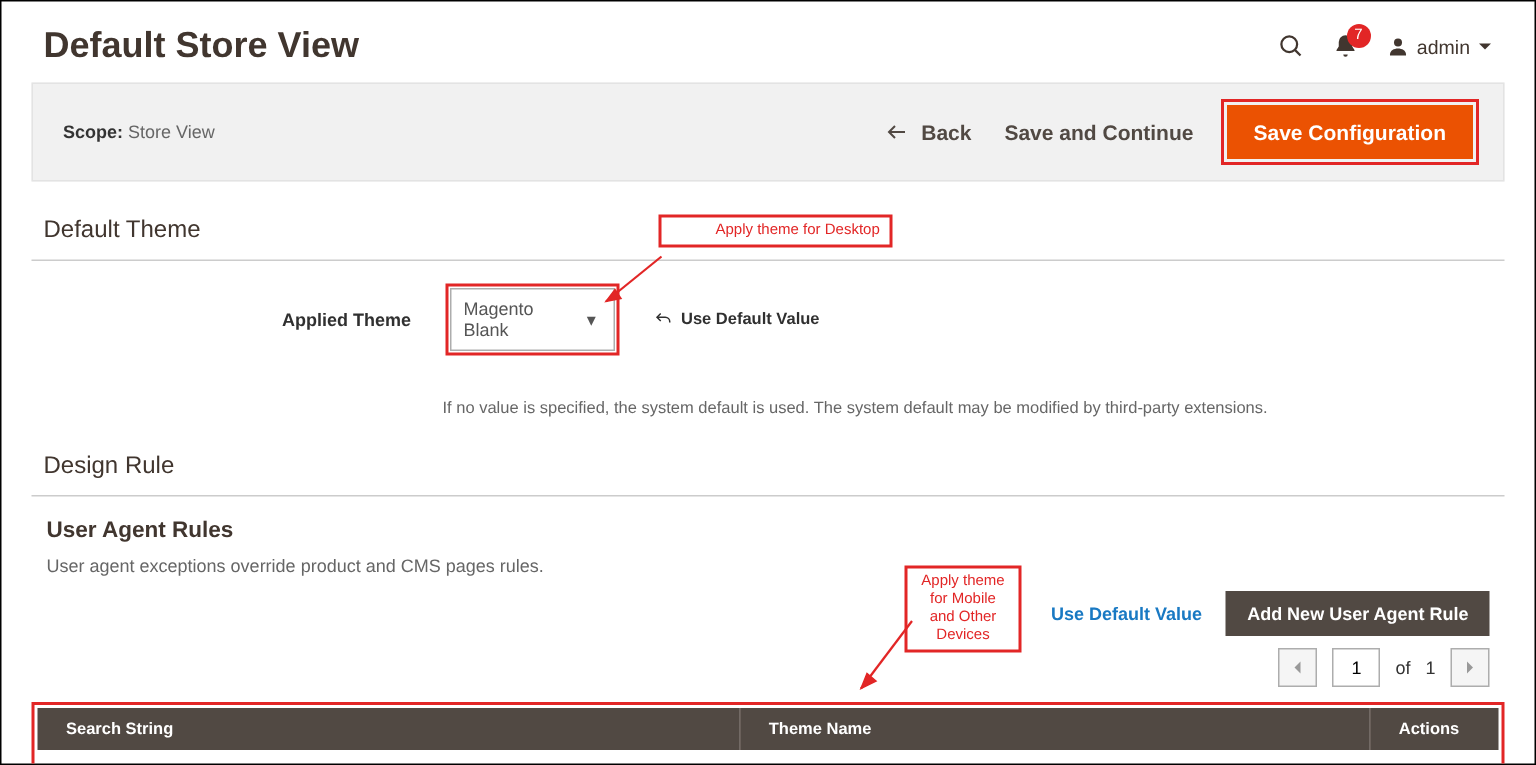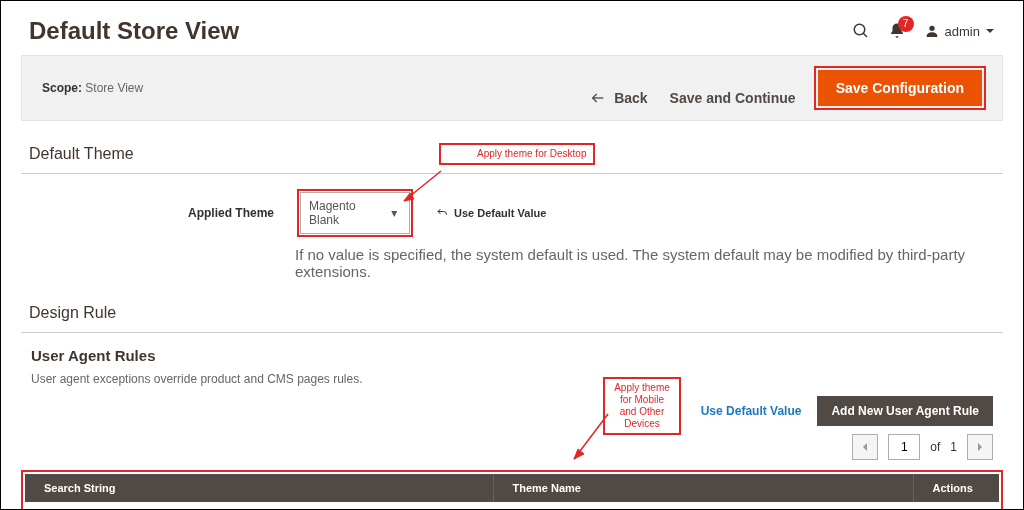--- a/index.html
+++ b/index.html
@@ -59,21 +59,21 @@
     display:flex;
     align-items:center;
     justify-content:space-between;
     background:#f1f1f1;
     padding: 14px 20px;
     margin: 0 20px;
     border:1px solid #e3e3e3;
   }
   .scope-left { font-size:12px; color:#666; }
   .scope-left .scope-label { font-weight:600; color:#333; }
-  .scope-actions { display:flex; align-items:flex-end; gap:22px; }
+  .scope-actions { display:flex; align-items:center; gap:22px; }
   .btn-back { display:flex; align-items:center; gap:8px; font-size:14px; color:#514943; font-weight:600; cursor:pointer; }
   .btn-back svg { width:16px; height:16px; }
   .btn-secondary {
     font-size:14px; font-weight:600; color:#514943; cursor:pointer;
   }
   .btn-primary {
     background:#eb5202;
     color:#fff;
     font-size:14px;
     font-weight:600;
@@ -127,23 +127,24 @@
   .select-like.blueout { outline:2px solid #00a0e3; outline-offset:-1px; }
   .select-like .caret-box {
     width:14px; text-align:center;
   }
   .reset-default {
     display:flex; align-items:center; gap:6px; font-size:11px; font-weight:600; color:#303030;
   }
   .reset-default svg { width:12px; height:12px; }
 
   .help-note {
-    font-size:15px;
+    font-size:11px;
     color:#666;
     padding: 6px 44px 0 294px;
+    margin-top: 20px;
   }
 
   .sub-section {
     padding: 14px 30px 4px 30px;
     font-size:15px;
     font-weight:600;
     color:#41362f;
   }
   .sub-desc {
     font-size:12px;

